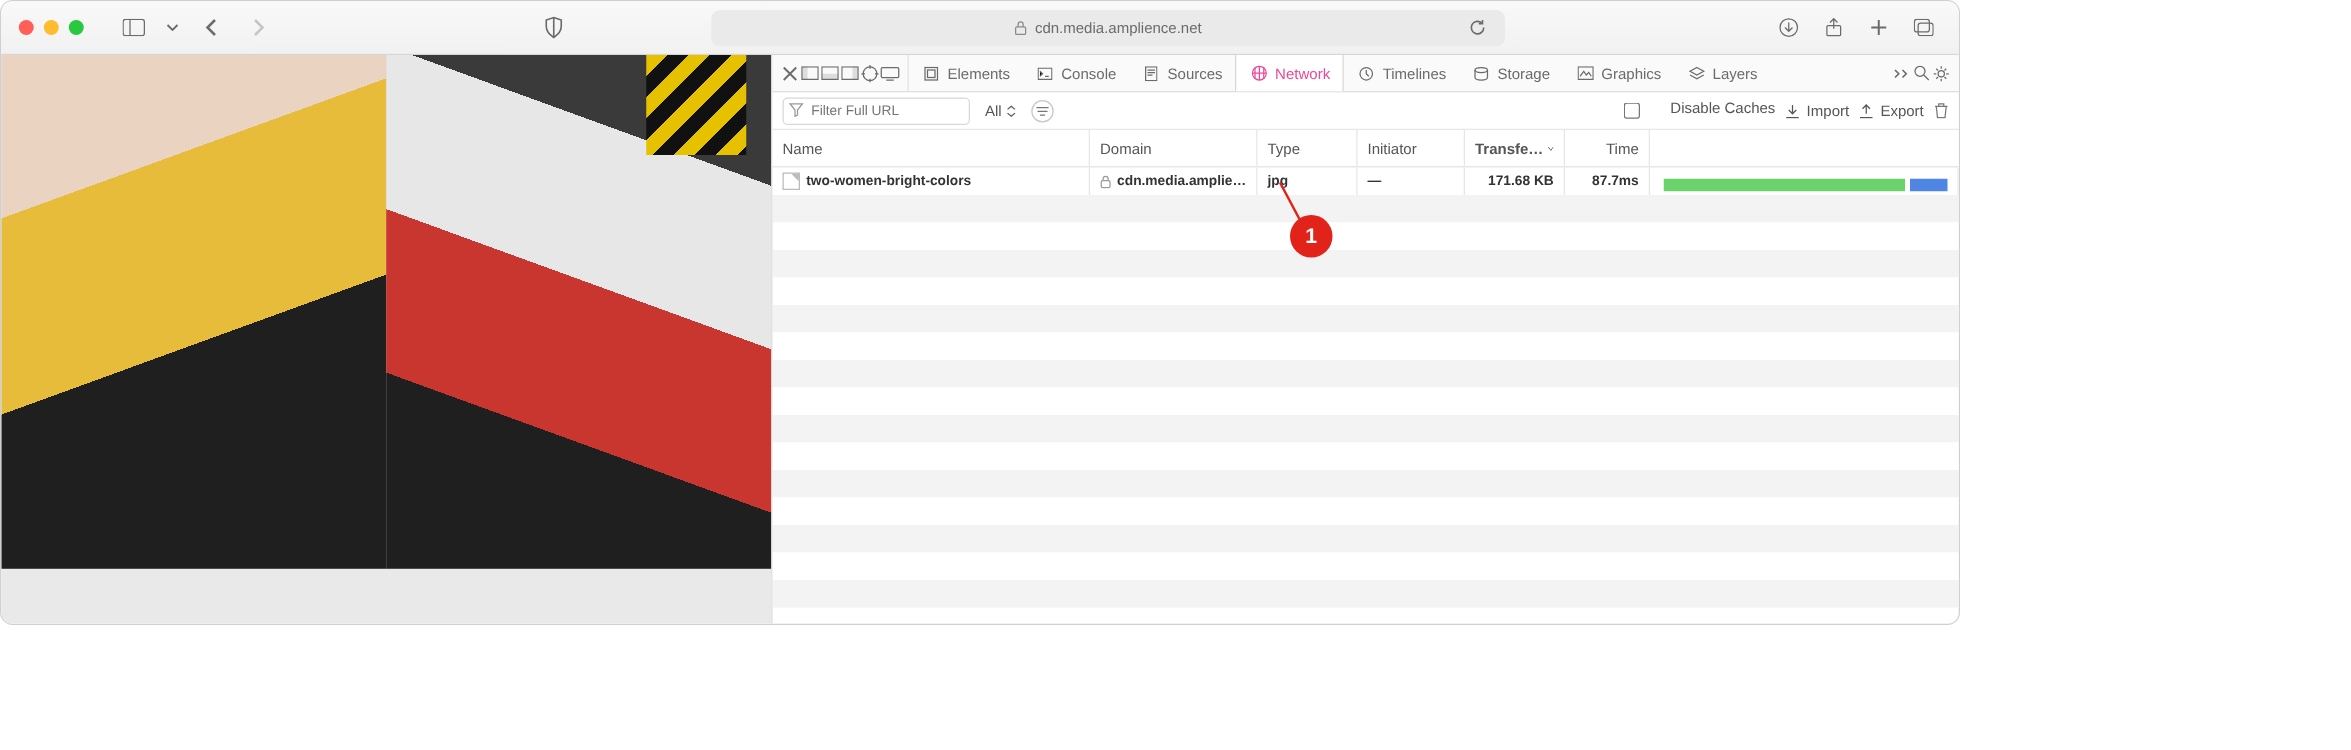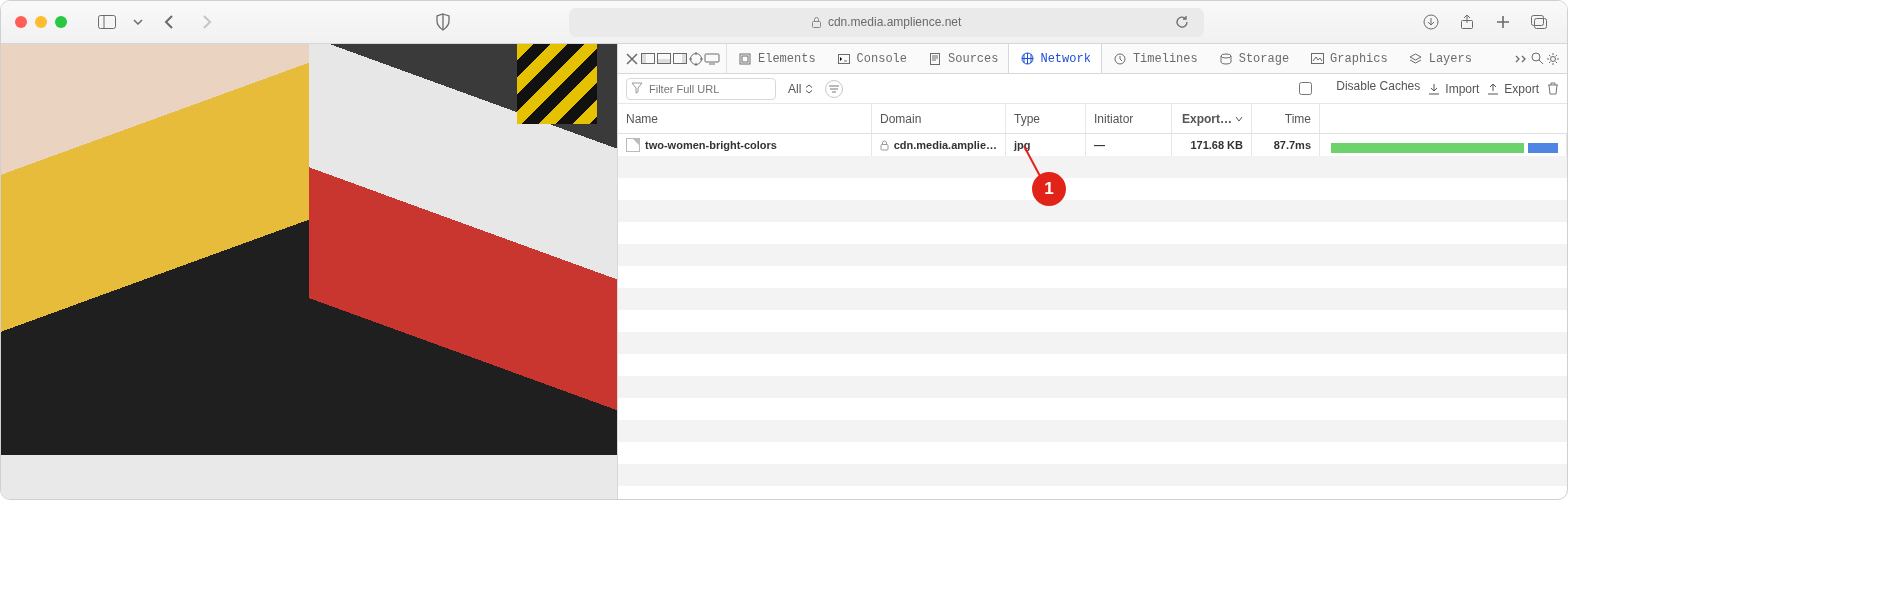--- a/index.html
+++ b/index.html
@@ -18,24 +18,24 @@
   .addr .reload{position:absolute;right:8px;}
   .addr .lock{color:#8a8a8a;}
   .addr .url{color:#6b6b6b;}
   .right-tools{display:flex;gap:8px;margin-left:auto;}
   
   .content{flex:1;display:flex;min-height:0;}
   .page{width:616px;background:#e9e9e9;position:relative;overflow:hidden;}
   .page-img{width:616px;height:411px;background:#ccc;display:flex;}
   .devtools{flex:1;display:flex;flex-direction:column;border-left:1px solid #d8d8d8;}
   
-  .tabs{height:30px;display:flex;align-items:stretch;border-bottom:1px solid #d8d8d8;background:#fafafa;font-family:Liberation Mono, monospace;}
+  .tabs{height:30px;display:flex;align-items:stretch;border-bottom:1px solid #d8d8d8;background:#fafafa;}
   .tabs .grp{display:flex;align-items:center;padding:0 6px;border-right:1px solid #e2e2e2;color:#6b6b6b;}
   .tabs .tab{display:flex;align-items:center;gap:5px;padding:0 10px;color:#6b6b6b;cursor:pointer;}
-  .tabs .tab.active{background:#fff;border-left:1px solid #d8d8d8;border-right:1px solid #d8d8d8;color:#1d4ed8;}
+  .tabs .tab.active{background:#fff;border-left:1px solid #d8d8d8;border-right:1px solid #d8d8d8;color:#ec4899;}
   .tabs .spacer{flex:1;}
   .icon16{width:16px;height:16px;display:inline-flex;align-items:center;justify-content:center;}
   
   .filterbar{height:30px;display:flex;align-items:center;gap:8px;border-bottom:1px solid #e7e7e7;background:#fff;padding:0 8px;}
   .filter-input{width:150px;height:22px;border:1px solid #d8d8d8;border-radius:4px;padding:0 8px 0 22px;font-size:11px;color:#555;}
   .filter-wrap{position:relative;}
   .filter-wrap .fi{position:absolute;left:5px;top:4px;color:#9a9a9a;}
   .pill{display:flex;align-items:center;gap:4px;color:#555;padding:0 4px;}
   .round-btn{width:18px;height:18px;border:1px solid #c8c8c8;border-radius:50%;display:flex;align-items:center;justify-content:center;color:#777;}
   .fb-spacer{flex:1;}
@@ -364,21 +364,21 @@
           <div class="cell c-domain">
               <span>Domain</span>
             </div>
           <div class="cell c-type">
               <span>Type</span>
             </div>
           <div class="cell c-init">
               <span>Initiator</span>
             </div>
           <div class="cell c-transfer sorted">
-            <span>Export…</span>
+            <span>Transfe…</span>
             <svg width="8" height="6" viewBox="0 0 8 6" style="margin-left:3px;">
                 <path d="M1 1l3 4 3-4" fill="none" stroke="currentColor"></path>
               </svg>
           </div>
           <div class="cell c-time">
               <span>Time</span>
             </div>
         </div>
         <div class="net-body">
           <div class="row">

